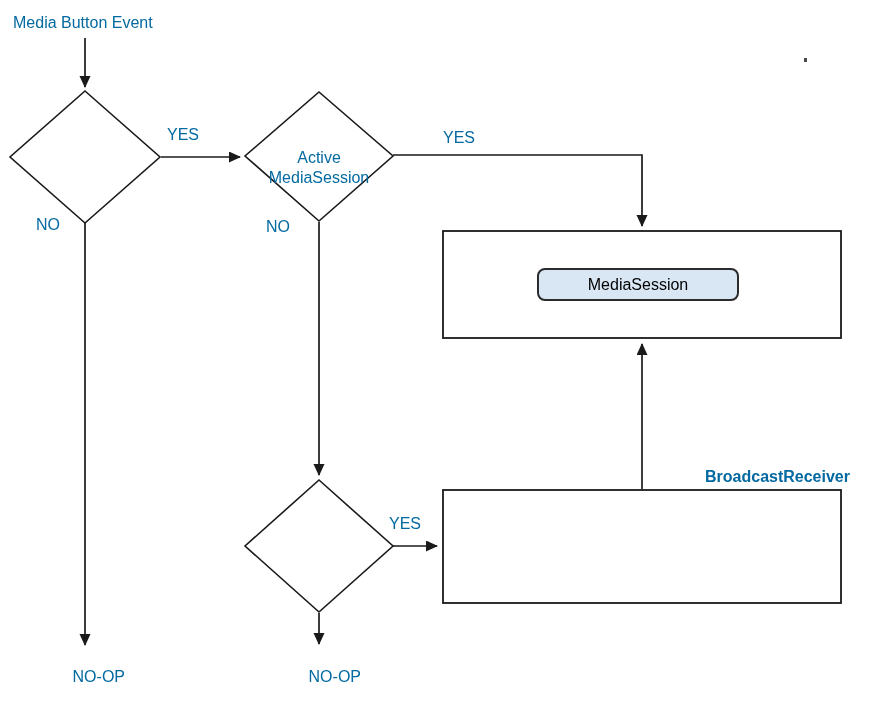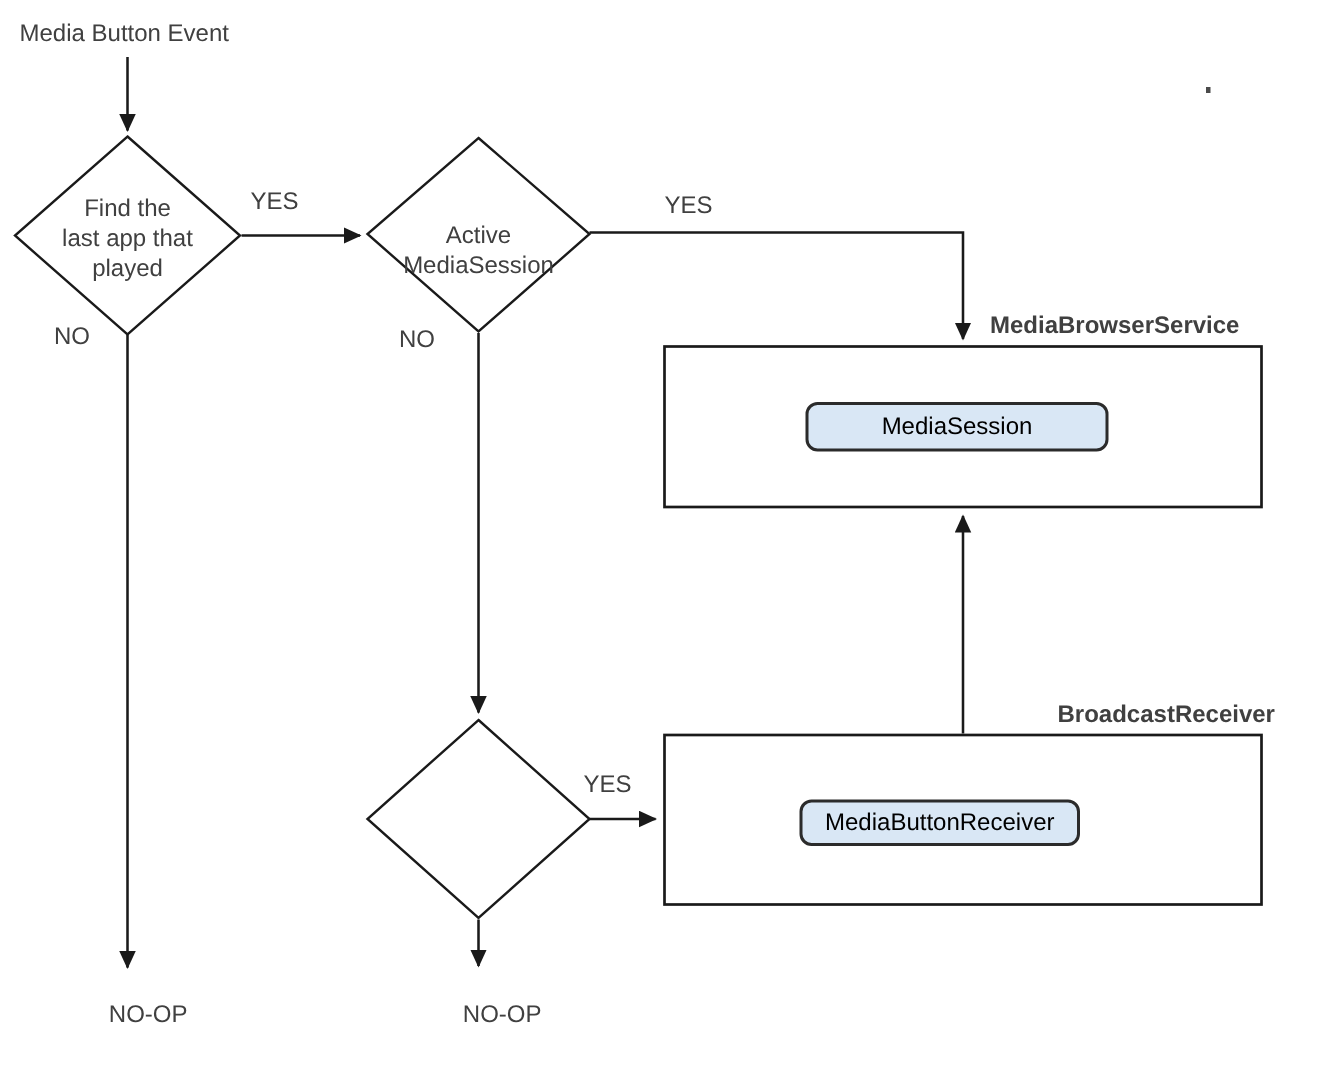--- a/index.html
+++ b/index.html
@@ -16,21 +16,21 @@
     overflow: hidden;
   }
   #flow-svg {
     position: absolute;
     left: 0;
     top: 0;
   }
   .lbl {
     position: absolute;
     font-size: 16px;
-    color: #404040;
+    color: #0369a1;
     line-height: 19px;
     white-space: pre-line;
   }
   .diamond-text {
     text-align: center;
     line-height: 20px;
   }
   .bold {
     font-weight: bold;
   }
@@ -84,43 +84,36 @@
     <path d="M85,223 L85,645" fill="none" stroke="#1a1a1a" stroke-width="1.7" marker-end="url(#arrow)"></path>
     <path d="M393,155 L642,155 L642,226" fill="none" stroke="#1a1a1a" stroke-width="1.7" marker-end="url(#arrow)"></path>
     <path d="M319,222 L319,475" fill="none" stroke="#1a1a1a" stroke-width="1.7" marker-end="url(#arrow)"></path>
     <path d="M393,546 L437,546" fill="none" stroke="#1a1a1a" stroke-width="1.7" marker-end="url(#arrow)"></path>
     <path d="M319,613 L319,644" fill="none" stroke="#1a1a1a" stroke-width="1.7" marker-end="url(#arrow)"></path>
     <path d="M642,489 L642,344" fill="none" stroke="#1a1a1a" stroke-width="1.7" marker-end="url(#arrow)"></path>
   </svg>
 
   <div class="lbl" style="left:13px; top:13px;">Media Button Event</div>
 
-  <div class="lbl diamond-text" style="left:10px; top:130px; width:150px;">Find the
-last app that
-played</div>
 
   <div class="lbl diamond-text" style="left:243px; top:131px; width:152px;margin-top:17px;">Active
 MediaSession</div>
 
 
   <div class="lbl" style="left:167px; top:125px;">YES</div>
   <div class="lbl" style="left:443px; top:128px;">YES</div>
   <div class="lbl" style="left:389px; top:514px;">YES</div>
 
   <div class="lbl" style="left:36px; top:215px;">NO</div>
   <div class="lbl" style="left:266px; top:217px;">NO</div>
 
   <div class="lbl centered" style="left:45px; top:667px; width:80px;">NO-OP</div>
   <div class="lbl centered" style="left:281px; top:667px; width:80px;">NO-OP</div>
 
-  <div class="lbl bold" style="left:660px; top:208px;">MediaBrowserService</div>
   <div class="lbl bold" style="left:682px; top:467px;margin-left:23px;">BroadcastReceiver</div>
 
   <div id="inner-mediasession" class="node-pill">
     <span>MediaSession</span>
-  </div>
-  <div id="inner-mediabuttonreceiver" class="node-pill">
-    <span>MediaButtonReceiver</span>
   </div>
 
   <div id="artifact-dot"></div>
 
 </div>
 
 </body></html>

